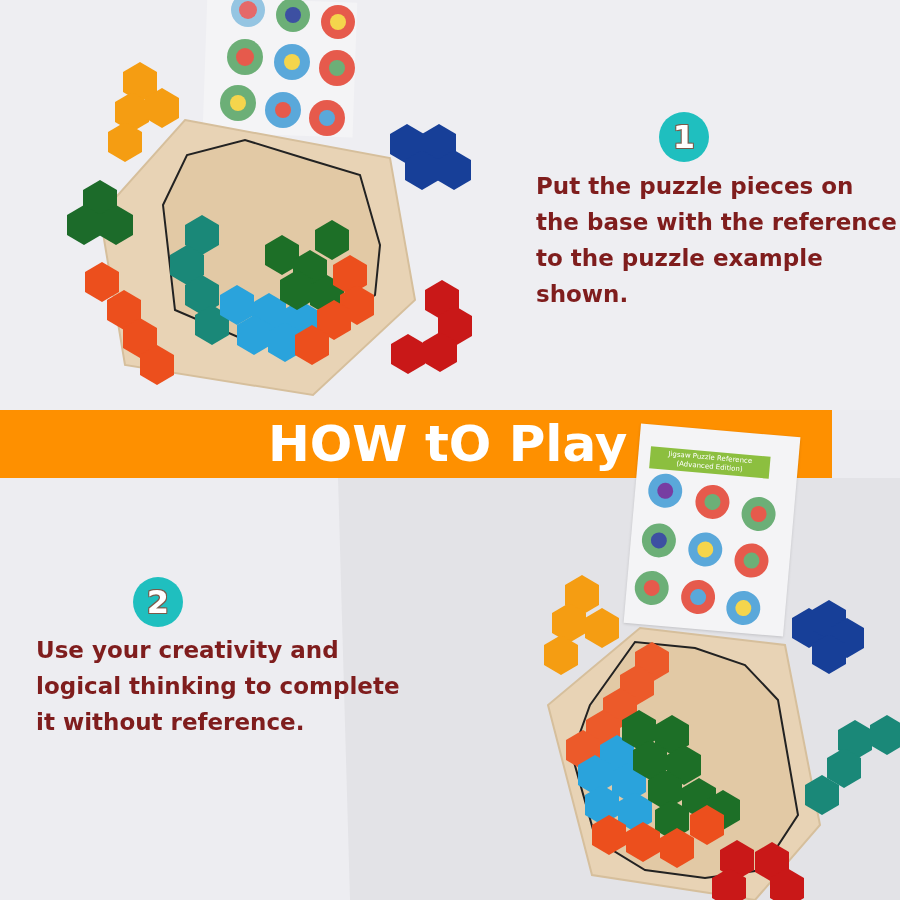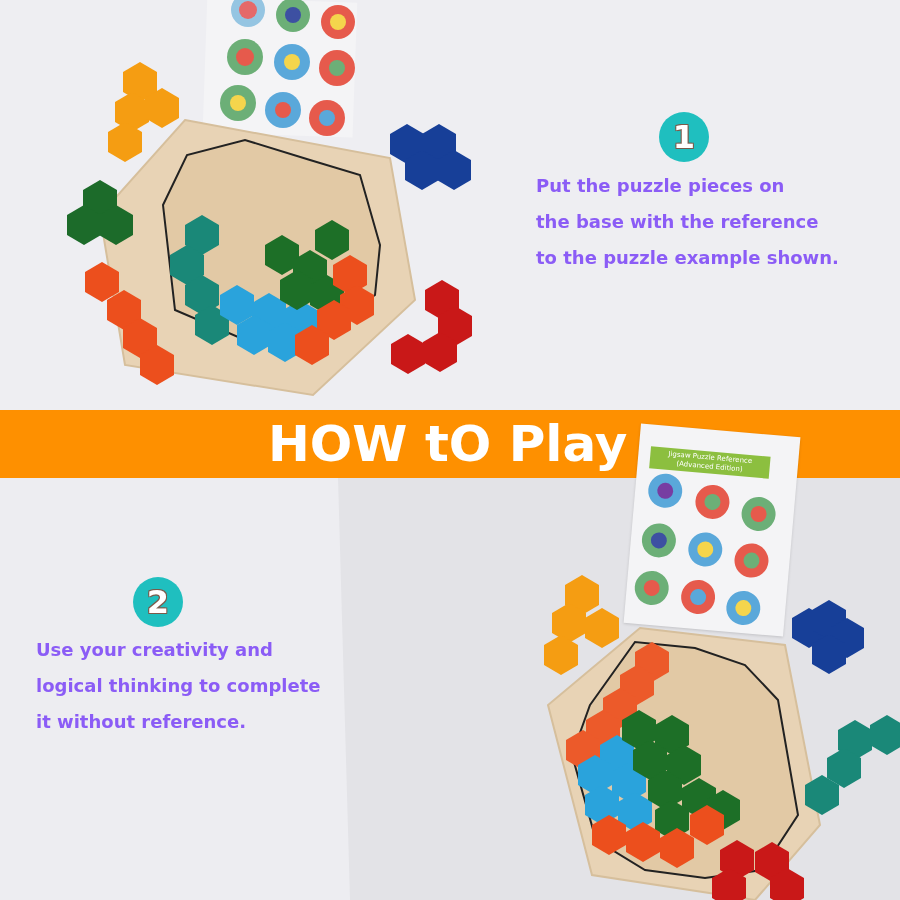--- a/index.html
+++ b/index.html
@@ -9,39 +9,39 @@
   .section { position: absolute; left: 0; width: 900px; }
   .top { top: 0; height: 410px; background: #eeeef2; }
   .bottom { top: 478px; height: 422px; background: #e3e3e7; }
   .bottom-left-panel {
     position: absolute; left: 0; top: 0; width: 350px; height: 422px;
     background: #ededf1;
     clip-path: polygon(0 0, 338px 0, 350px 100%, 0 100%);
   }
 
   .banner {
-    position: absolute; left: 0; top: 410px; width: 900px; height: 68px;
+    position: absolute; left: 0; top: 410px; width: 832px; height: 68px;
     background: #fe9000; z-index: 3;
   }
   .banner-title {
     position: absolute; left: 268px; top: 6px;
     font-family: "DejaVu Sans", sans-serif; font-weight: bold;
     font-size: 50px; color: #ffffff; letter-spacing: 0px; line-height: 56px;
   }
 
   .step-badge {
     position: absolute; width: 50px; height: 50px; border-radius: 50%;
     background: #1fbfbf;
     display: flex; align-items: center; justify-content: center;
     color: #ffffff; font-weight: bold; font-size: 32px;
     text-shadow: 1px 1px 0 #7b5a4a, -1px 1px 0 #7b5a4a, 1px -1px 0 #7b5a4a, -1px -1px 0 #7b5a4a;
   }
   .step-text {
-    position: absolute; color: #8b5cf6; font-weight: bold;
-    font-family: "DejaVu Sans", sans-serif; font-size: 18px; line-height: 36px;
+    position: absolute; color: #7f1d1d; font-weight: bold;
+    font-family: "DejaVu Sans", sans-serif; font-size: 23px; line-height: 36px;
     white-space: pre-line;
   }
   .step1-badge { left: 659px; top: 112px; }
   .step1-text { left: 536px; top: 168px; }
   .step2-badge { left: 133px; top: 577px; }
   .step2-text { left: 36px; top: 632px; }
 
   .product { position: absolute; }
   .product svg { display: block; }
 

